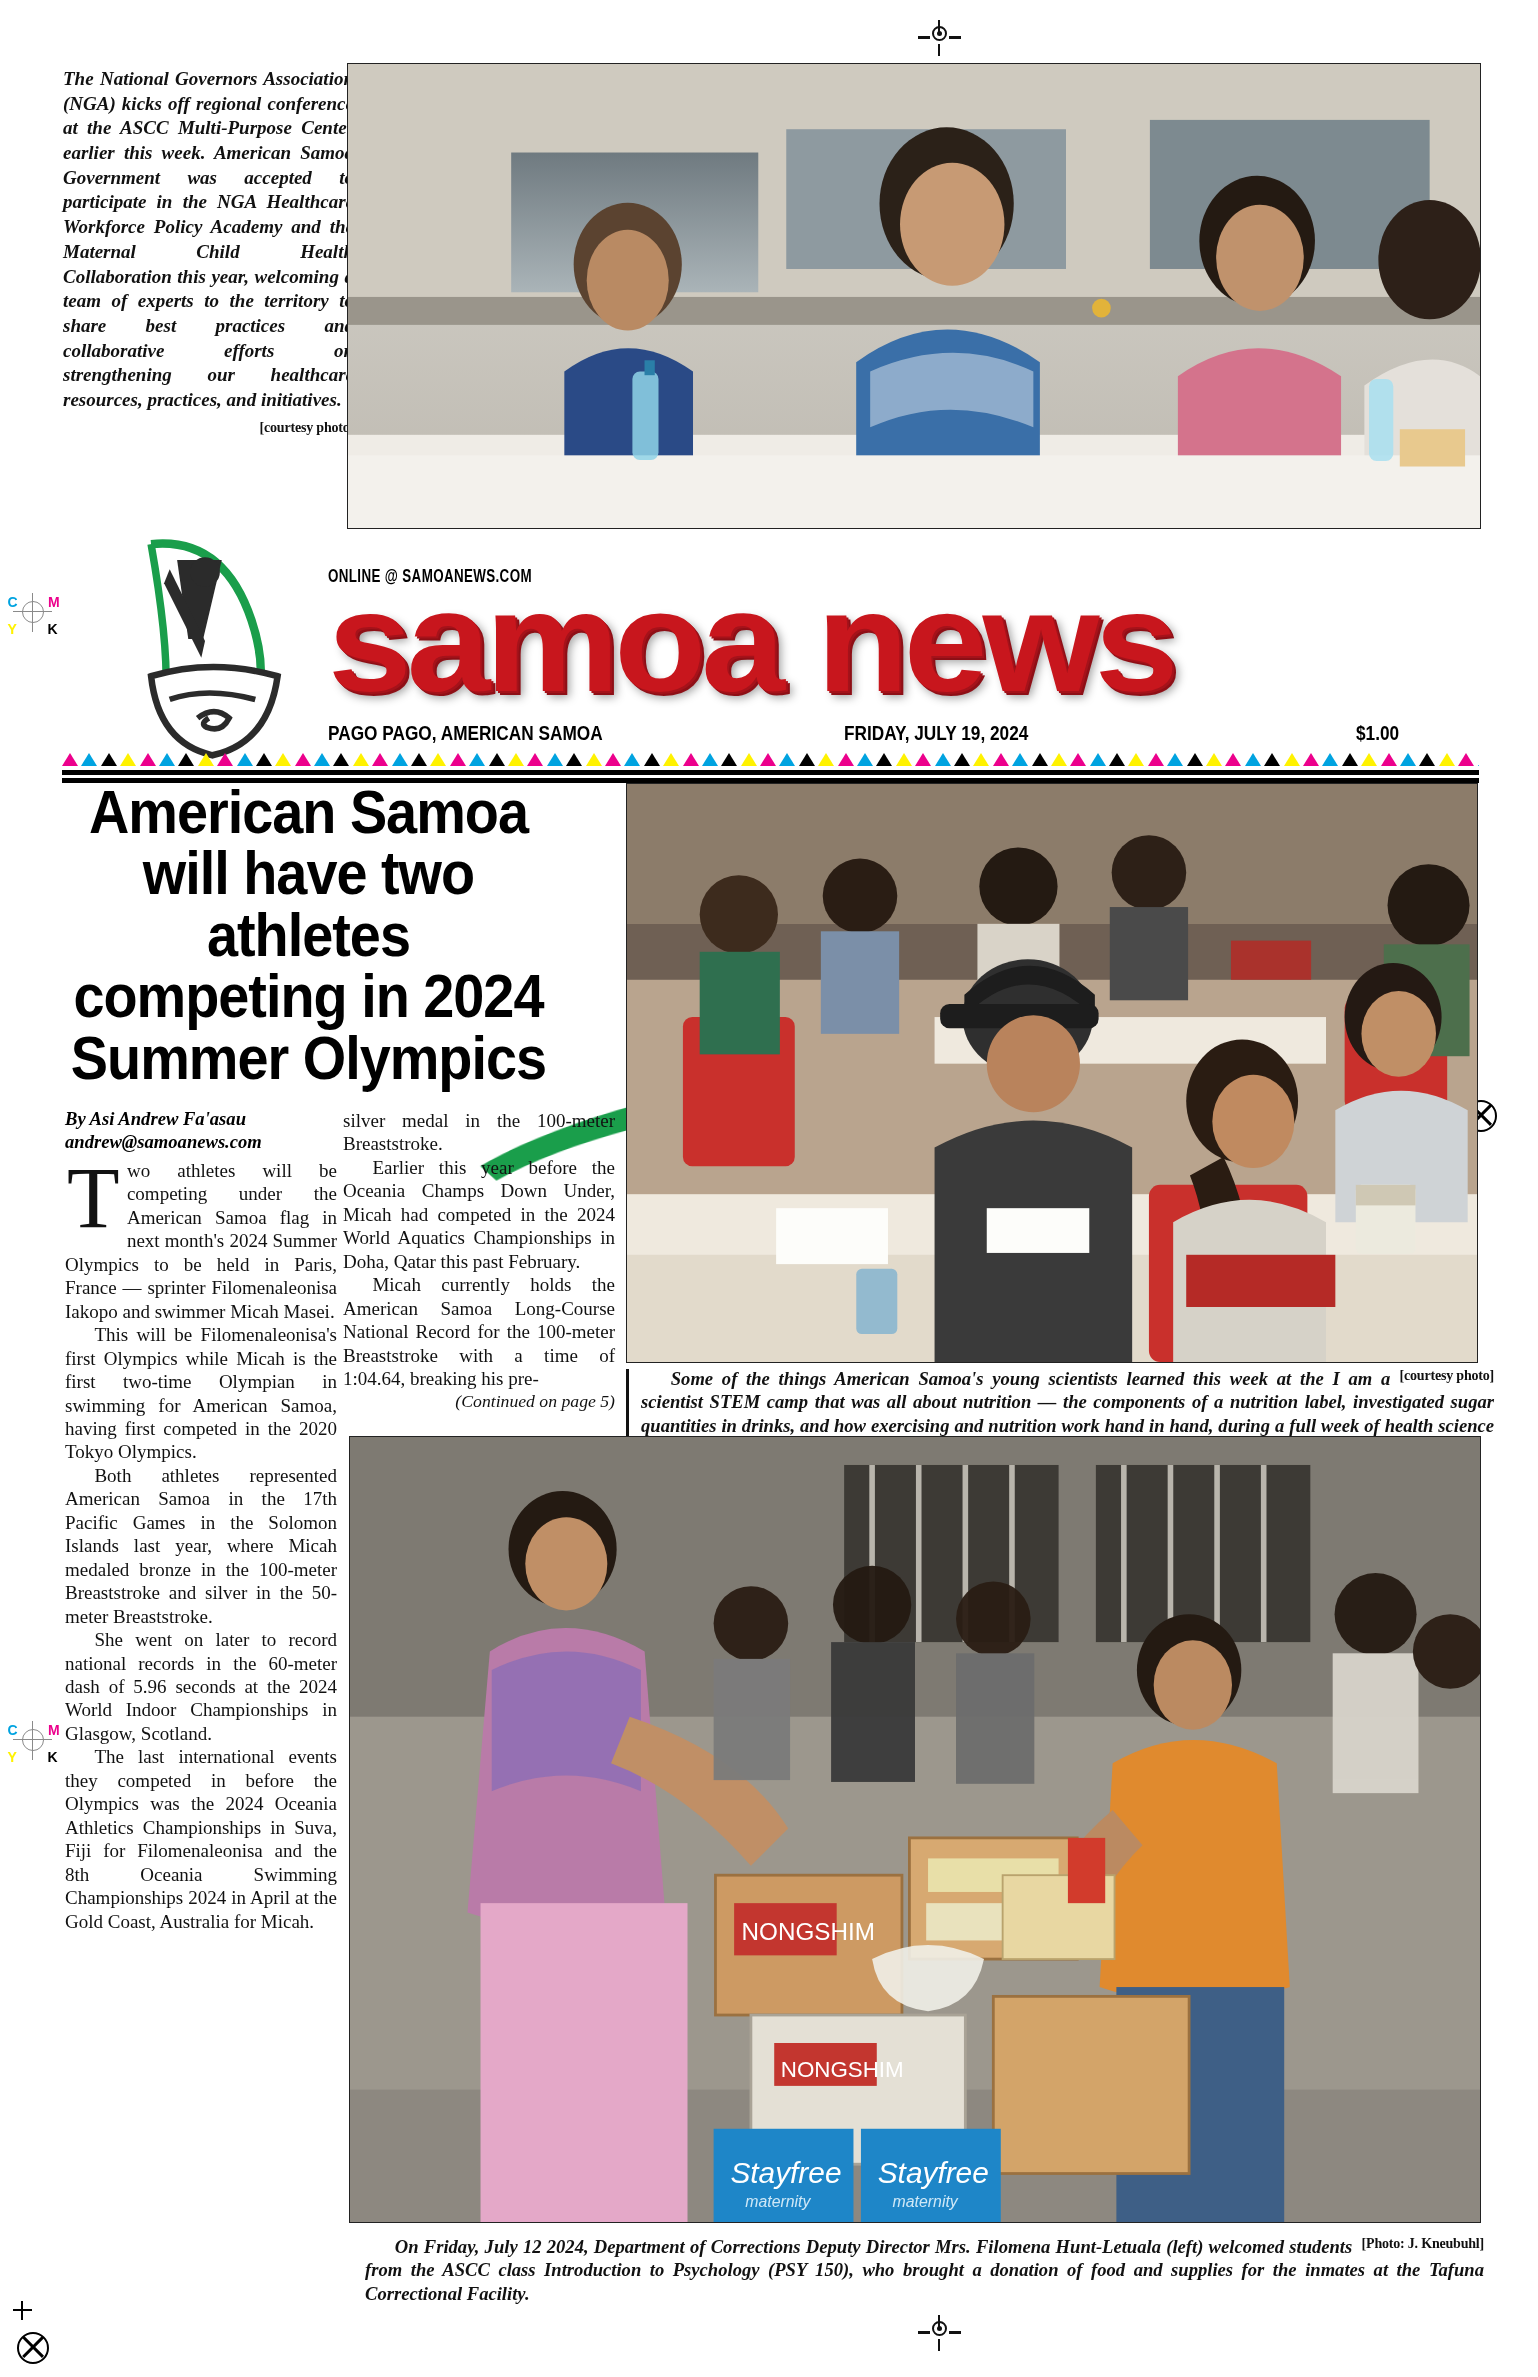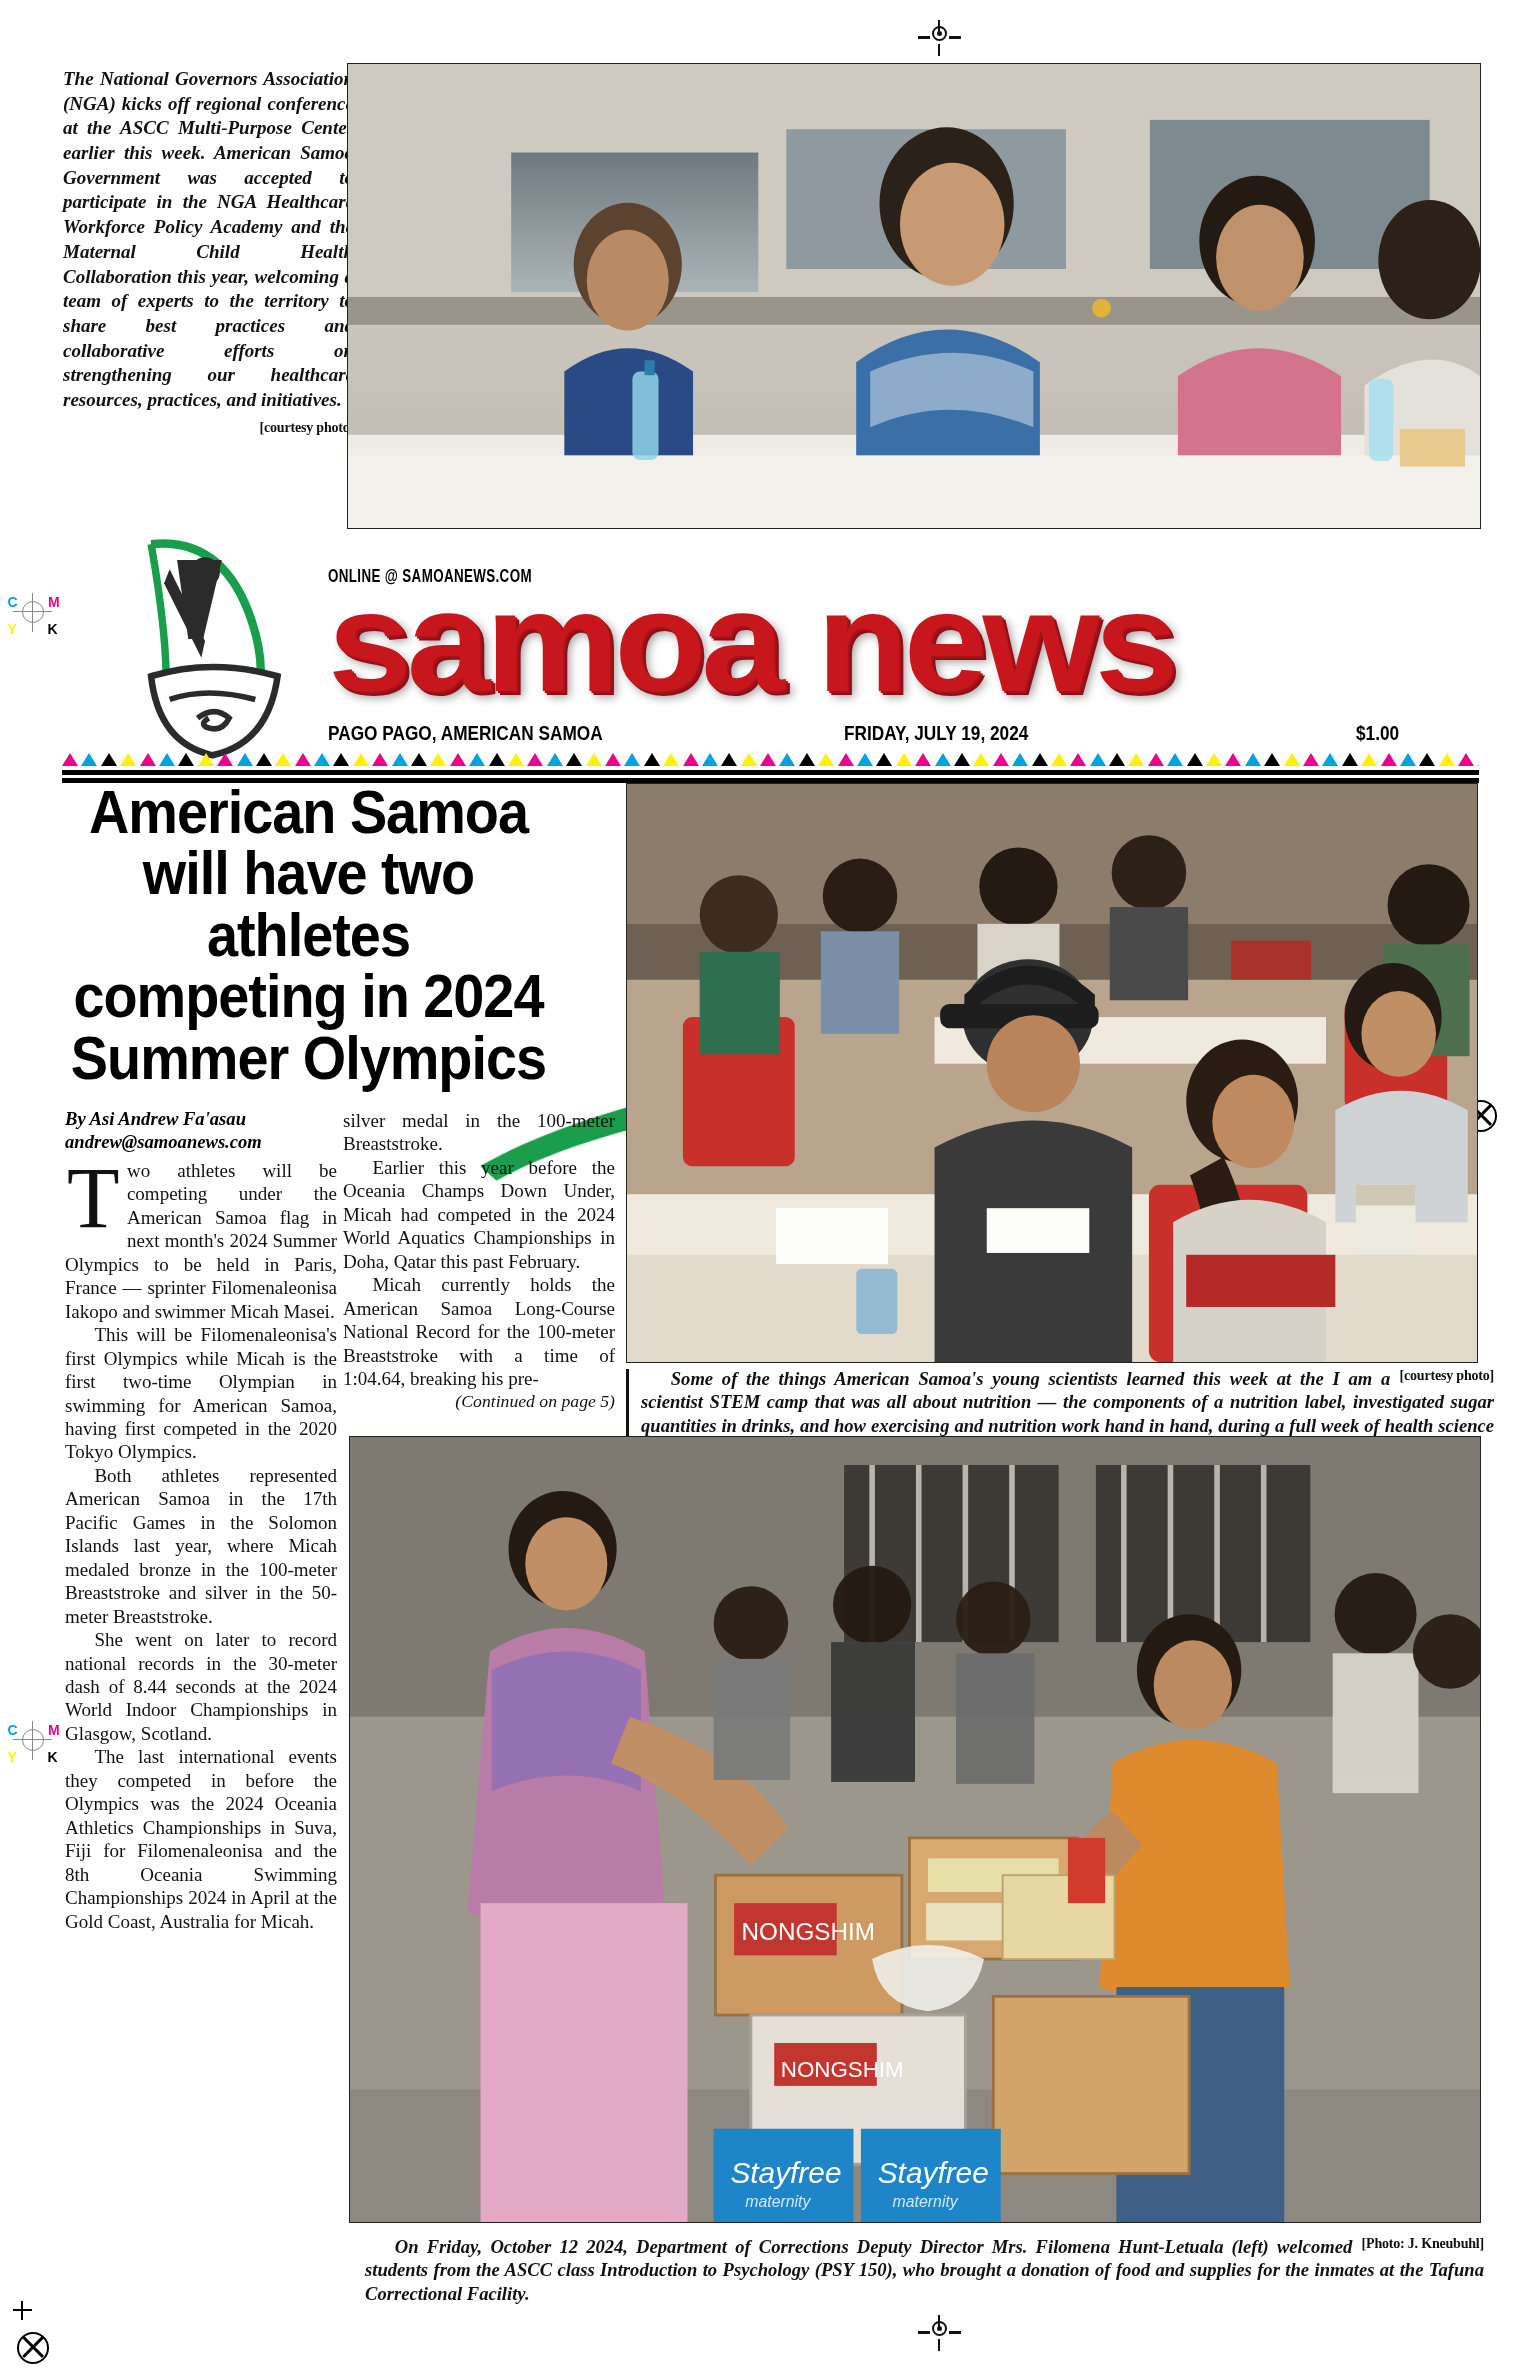--- a/index.html
+++ b/index.html
@@ -362,21 +362,21 @@
 
   <div class="byline">
     <div>By Asi Andrew Fa'asau</div>
     <div>andrew@samoanews.com</div>
   </div>
 
   <div class="col col-1" id="col1">
       <p style="text-indent: 0px;"><span class="dropcap">T</span>wo athletes will be competing under the American Samoa flag in next month's 2024 Summer Olympics to be held in Paris, France — sprinter Filomenaleonisa Iakopo and swimmer Micah Masei.</p>
       <p>This will be Filomenaleonisa's first Olympics while Micah is the first two-time Olympian in swimming for American Samoa, having first competed in the 2020 Tokyo Olympics.</p>
       <p>Both athletes represented American Samoa in the 17th Pacific Games in the Solomon Islands last year, where Micah medaled bronze in the 100-meter Breaststroke and silver in the 50-meter Breaststroke.</p>
-      <p>She went on later to record national records in the 30-meter dash of 8.44 seconds at the 2024 World Indoor Championships in Glasgow, Scotland.</p>
+      <p>She went on later to record national records in the 60-meter dash of 5.96 seconds at the 2024 World Indoor Championships in Glasgow, Scotland.</p>
       <p>The last international events they competed in before the Olympics was the 2024 Oceania Athletics Championships in Suva, Fiji for Filomenaleonisa and the 8th Oceania Swimming Championships 2024 in April at the Gold Coast, Australia for Micah.</p>
     </div>
   <div class="col col-2" id="col2">
       <p style="text-indent: 0px;">silver medal in the 100-meter Breaststroke.</p>
       <p>Earlier this year before the Oceania Champs Down Under, Micah had competed in the 2024 World Aquatics Championships in Doha, Qatar this past February.</p>
       <p>Micah currently holds the American Samoa Long-Course National Record for the 100-meter Breaststroke with a time of 1:04.64, breaking his pre-</p>
       <span class="jump">(Continued on page 5)</span>
     </div>
 
   <div class="photo" style="left:626px;top:783px;width:850px;height:578px;border:1.9px solid #222;">
@@ -513,17 +513,17 @@
         <rect x="700" y="470" width="120" height="90" fill="#e8d7a2" stroke="#b9a36d" stroke-width="2"></rect>
         <rect x="770" y="430" width="40" height="70" fill="#d23b2c"></rect>
       </g>
 
       <path d="M560 560 q60 -30 120 0 q-10 50 -60 56 q-52 -6 -60 -56 z" fill="#f1efe8" opacity=".9"></path>
     </svg>
   </div>
 
   <div class="cap cap-bottom">
     <span class="cap-credit">[Photo: J. Kneubuhl]</span>
-    <span class="lead">On Friday, October 12 2024, Department of Corrections Deputy Director Mrs. Filomena Hunt-Letuala (left) welcomed students from the ASCC class Introduction to Psychology (PSY 150), who brought a donation of food and supplies for the inmates at the Tafuna Correctional Facility.</span>
+    <span class="lead">On Friday, July 12 2024, Department of Corrections Deputy Director Mrs. Filomena Hunt-Letuala (left) welcomed students from the ASCC class Introduction to Psychology (PSY 150), who brought a donation of food and supplies for the inmates at the Tafuna Correctional Facility.</span>
   </div>
 
 </div>
 
 
 </body></html>

